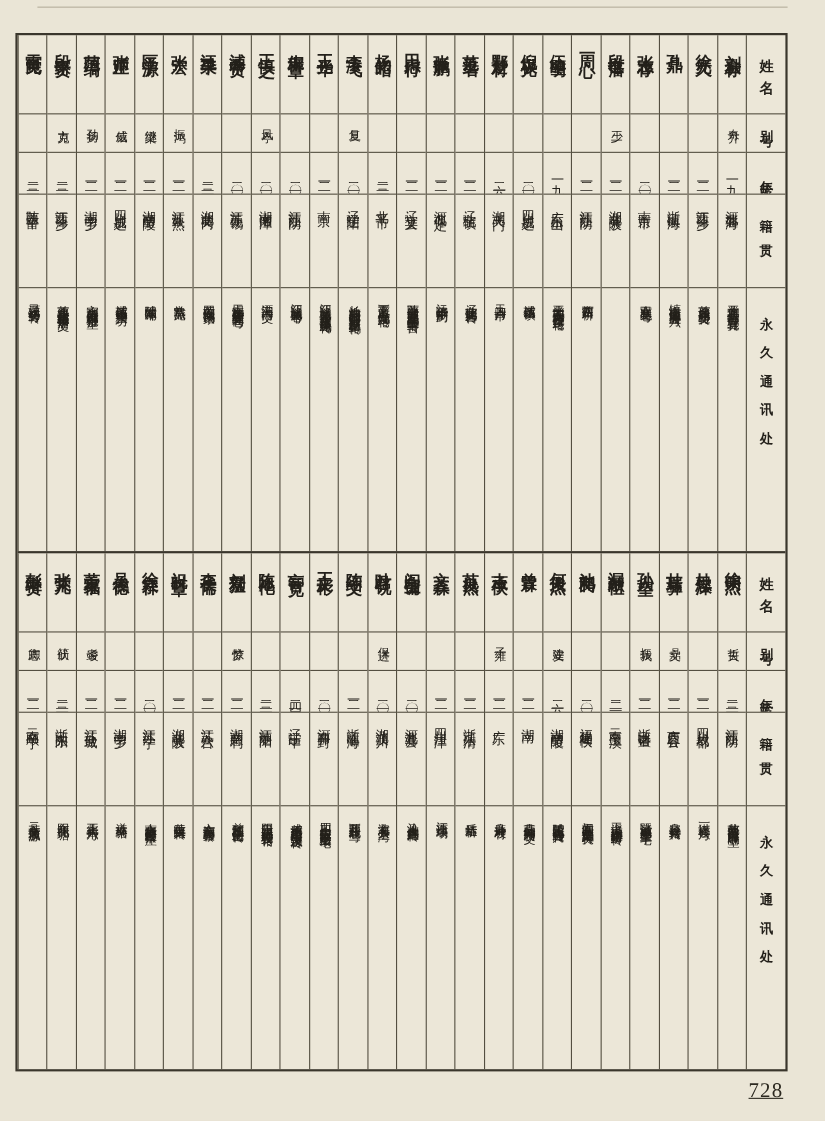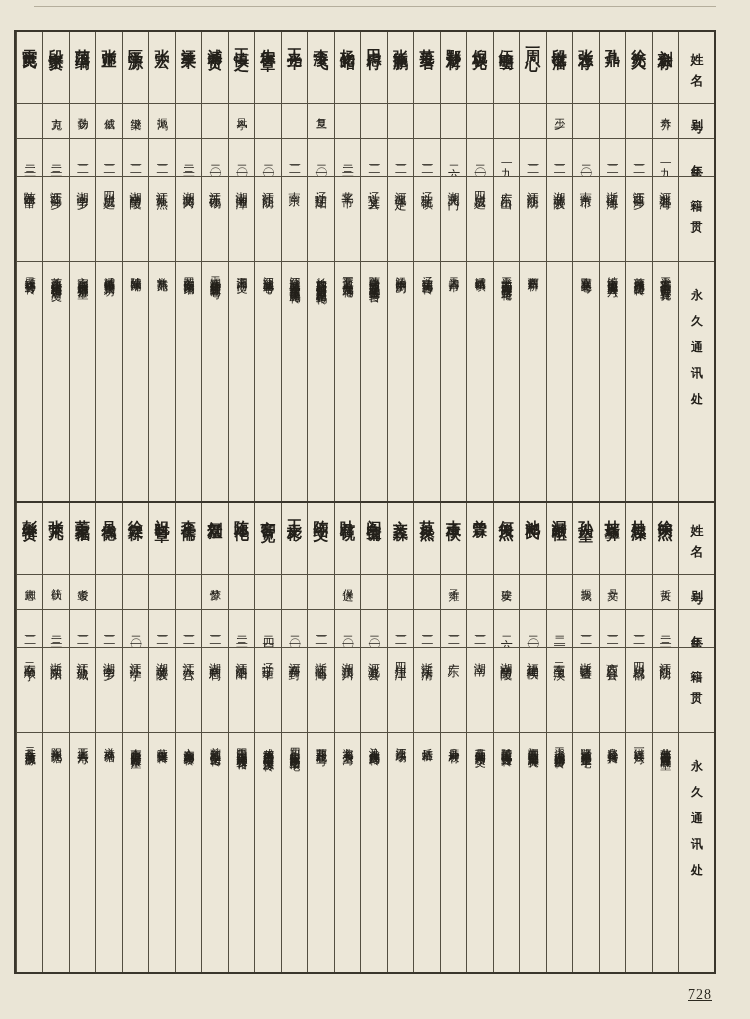--- a/index.html
+++ b/index.html
@@ -70,21 +70,21 @@
   .c-addr .v   { font-size:11px; }
   
   .header-col .v { font-weight:600; }
   .header-col .c-name .v   { font-size:13px; letter-spacing:20px; line-height:14px; padding-top:6px; }
   .header-col .c-alias .v  { font-size:12px; letter-spacing:4px; }
   .header-col .c-age .v    { font-size:12px; letter-spacing:4px; }
   .header-col .c-origin .v { font-size:12px; letter-spacing:22px; padding-top:8px; }
   .header-col .c-addr .v   { font-size:12px; letter-spacing:26px; padding-top:10px; }
   .page-number {
     position:absolute; right:38px; bottom:16px;
-    font-size:14px; color:#2c2920;
+    font-size:19px; color:#2c2920;
     letter-spacing:1px;
     text-decoration:underline;
   }
 </style>
 </head>
 <body>
 
 <div class="page">
   <div class="scan-line"></div>
   <div class="table-wrap">

